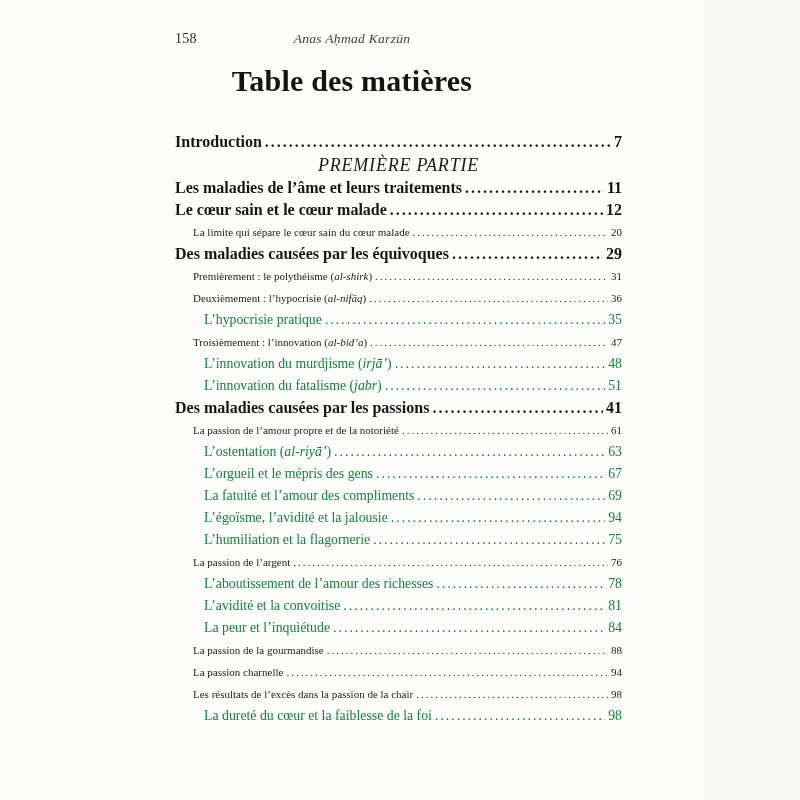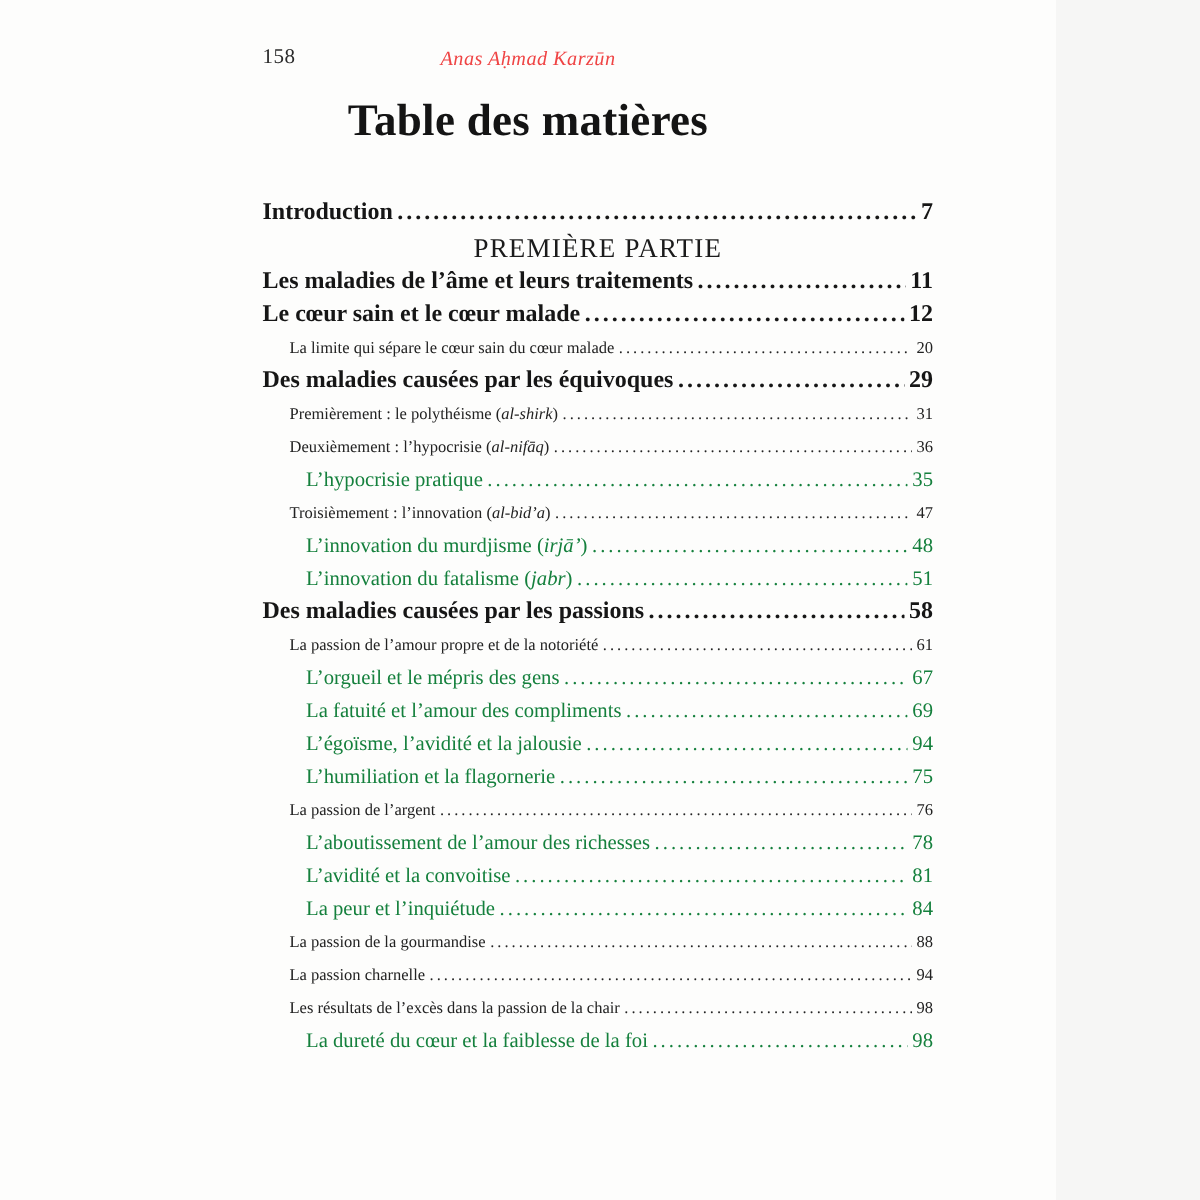--- a/index.html
+++ b/index.html
@@ -17,21 +17,21 @@
     overflow:hidden;
   }
   
   .folio{
     position:absolute;left:175px;top:31px;
     font-size:14px;color:#2a2a2a;letter-spacing:0.3px;
   }
   .running-head{
     position:absolute;left:0;right:0;top:31px;
     text-align:center;
-    font-style:italic;font-size:13.5px;color:#ef4444;letter-spacing:0.3px;
+    font-style:italic;font-size:13.5px;color:#404040;letter-spacing:0.3px;
   }
   
   .title{
     position:absolute;left:0;right:0;top:64px;margin:0;
     text-align:center;
     font-size:30px;font-weight:bold;color:#141414;
     letter-spacing:0.2px;
   }
   
   .toc{
@@ -42,20 +42,21 @@
     line-height:22px;font-size:16px;color:#222;
   }
   .toc-row.lvl1{font-weight:bold;color:#161616;}
   .toc-row.lvl2{padding-left:18px;font-size:11px;}
   .toc-row.lvl3{padding-left:29px;font-size:13.8px;color:#15803d;}
   .part-heading{
     text-align:center;
     font-size:18px;line-height:23px;
     letter-spacing:0.8px;color:#1b1b1b;
     margin:1px 0 0 0;
+    font-style:italic;
   }
   .toc-label{white-space:nowrap;}
   .toc-label .it{font-style:italic;}
   .leader{
     flex:1;min-width:12px;
     overflow:hidden;white-space:nowrap;
     margin-left:3px;margin-right:3px;
   }
   .leader::after{
     content:"................................................................................................................................................................";
@@ -127,26 +128,31 @@
         <span class="page-num">48</span>
       </div>
       <div class="toc-row lvl3">
         <span class="toc-label"><span>L’innovation du fatalisme (</span><span class="it">jabr</span><span>)</span></span>
         <span class="leader"></span>
         <span class="page-num">51</span>
       </div>
       <div class="toc-row lvl1">
         <span class="toc-label"><span>Des maladies causées par les passions</span></span>
         <span class="leader"></span>
-        <span class="page-num">58</span>
+        <span class="page-num">41</span>
       </div>
       <div class="toc-row lvl2">
         <span class="toc-label"><span>La passion de l’amour propre et de la notoriété </span></span>
         <span class="leader"></span>
         <span class="page-num">61</span>
+      </div>
+      <div class="toc-row lvl3">
+        <span class="toc-label"><span>L’ostentation (</span><span class="it">al-riyā’</span><span>) </span></span>
+        <span class="leader"></span>
+        <span class="page-num">63</span>
       </div>
       <div class="toc-row lvl3">
         <span class="toc-label"><span>L’orgueil et le mépris des gens </span></span>
         <span class="leader"></span>
         <span class="page-num">67</span>
       </div>
       <div class="toc-row lvl3">
         <span class="toc-label"><span>La fatuité et l’amour des compliments</span></span>
         <span class="leader"></span>
         <span class="page-num">69</span>

